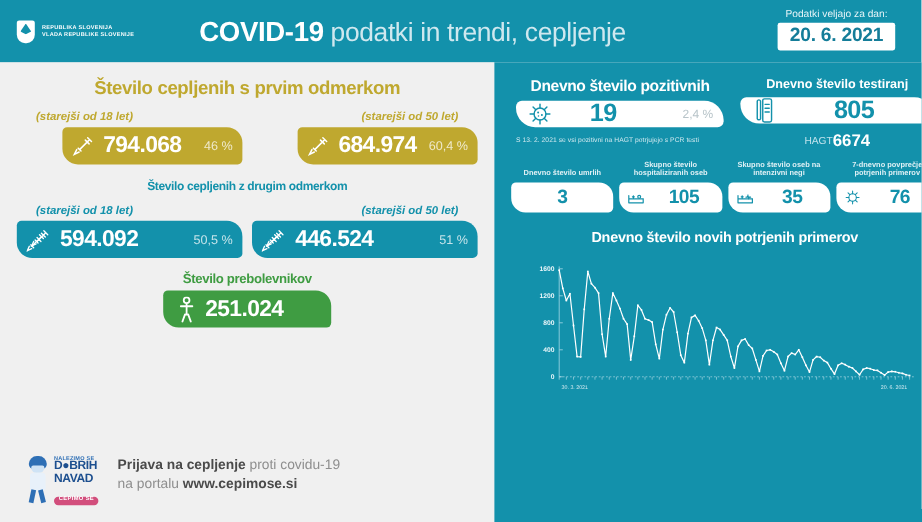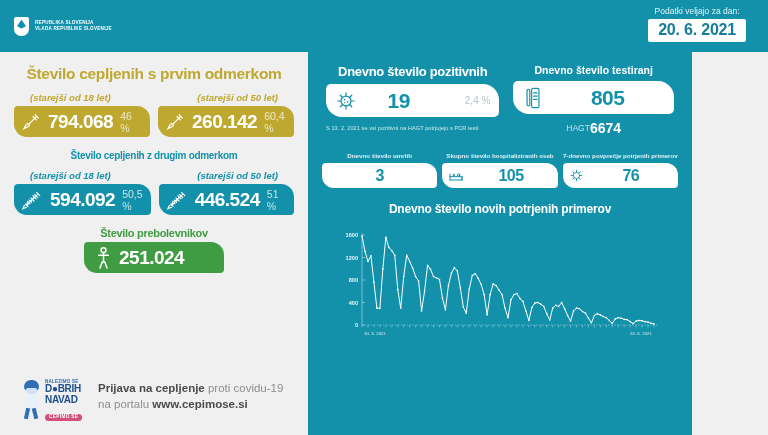--- a/index.html
+++ b/index.html
@@ -33,41 +33,41 @@
   .title .t-light { font-size: 22px; color: #cfe8ef; letter-spacing: -.3px; }
   .datebox { position: absolute; right: 22px; top: 6px; text-align: center; }
   .datebox .dlabel { font-size: 8.5px; color: #e6f4f8; margin-bottom: 3px; }
   .datebox .dval {
     background: #fff; color: #147d99; font-weight: bold; font-size: 16px;
     padding: 2px 10px 3px; border-radius: 2px; letter-spacing: -.2px;
   }
 
   
   .body { flex: 1; display: flex; min-height: 0; }
-  .left { width: 308px; background: #f0f0f0; position: relative; flex: none; }
+  .left { width: 412px; background: #f0f0f0; position: relative; flex: none; }
   .right { width: 384px; background: #1391ab; position: relative; flex: none; }
 
   
   .sec-title { text-align: center; font-weight: bold; letter-spacing: -.3px; }
   .gold-title { color: #bfa82f; font-size: 15.5px; margin-top: 13px; }
   .teal-title { color: #1391ab; font-size: 10px; margin-top: 13px; }
   .green-title { color: #3f9c42; font-size: 11px; margin-top: 12px; }
 
   .sub-row { display: flex; justify-content: space-between; padding: 0 30px; margin-top: 9px; }
   .sub-row span { font-size: 9.5px; font-style: italic; font-weight: bold; }
   .sub-gold { color: #bfa82f; }
   .sub-teal { color: #1391ab; }
 
   .pill-row { display: flex; gap: 8px; padding: 0 14px; margin-top: 3px; }
   .pill {
     flex: 1; height: 31px; display: flex; align-items: center; gap: 7px;
     padding: 0 8px; color: #fff;
     border-radius: 4px 13px 4px 13px;
   }
-  .pill.gold { background: #bfa82f; }
+  .pill.gold { background: #bfa82f; margin-left: 38px; }
   .pill.teal { background: #1391ab; }
   .pill .num { font-size: 19px; font-weight: bold; letter-spacing: -.5px; }
   .pill .pct { font-size: 10.5px; color: rgba(255,255,255,.75); margin-left: auto; }
   .ico { flex: none; display: flex; align-items: center; justify-content: center; }
 
   .green-wrap { display: flex; justify-content: center; margin-top: 3px; }
   .green-pill {
     background: #3f9c42; color: #fff; height: 31px; min-width: 140px;
     display: flex; align-items: center; gap: 8px; padding: 0 16px 0 12px;
     border-radius: 4px 13px 4px 13px;
@@ -96,21 +96,21 @@
   .foot-copy b { color: #4a4a4a; }
 
   
   .r-top { display: flex; gap: 14px; padding: 12px 18px 0; }
   .r-col { flex: 1; }
   .r-col.wide { flex: 1.08; }
   .r-head { text-align: center; color: #fff; font-weight: bold; margin-bottom: 5px; }
   .h-big { font-size: 13px; letter-spacing: -.3px; }
   .h-mid { font-size: 10.5px; }
   .card {
-    background: #fff; border-radius: 5px 16px 5px 16px; height: 33px;
+    background: #fff; border-radius: 5px 16px 5px 16px; height: 22px;
     display: flex; align-items: center; padding: 0 9px; gap: 6px;
   }
   .card .num { font-size: 21px; font-weight: bold; color: #1391ab; letter-spacing: -.5px; }
   .card .num.c { margin: 0 auto; }
   .card .pct { font-size: 10px; color: #b8c4c9; margin-left: auto; }
   .note { font-size: 5.6px; color: #cfe8ef; margin-top: 8px; letter-spacing: .05px; }
   .hagt { display: flex; align-items: center; justify-content: center; gap: 0; margin-top: 6px; }
   .hagt .lbl { font-size: 8.5px; color: #bfe2ec; }
   .hagt .val { font-size: 14px; font-weight: bold; color: #fff; }
 
@@ -137,20 +137,23 @@
 
 <div class="page">
 
   <div class="header">
     <div class="gov-logo">
       <div class="crest"></div>
       <div class="gov-text">
         <div>REPUBLIKA SLOVENIJA</div>
         <div>VLADA REPUBLIKE SLOVENIJE</div>
       </div>
+    </div>
+    <div class="title">
+      <span class="t-strong">COVID-19</span><span class="t-light"> podatki in trendi, cepljenje</span>
     </div>
     <div class="datebox">
       <div class="dlabel">Podatki veljajo za dan:</div>
       <div class="dval">20. 6. 2021</div>
     </div>
   </div>
 
   <div class="body">
 
     <div class="left">
@@ -169,21 +172,21 @@
           </span>
           <span class="num">794.068</span>
           <span class="pct">46 %</span>
         </div>
         <div class="pill gold">
           <span class="ico">
             <svg width="19" height="19" viewBox="0 0 24 24" fill="none" stroke="#fff" stroke-width="1.6" stroke-linecap="round">
               <path d="M16.5 3.5l4 4M18.5 5.5l-10 10M6.5 14.5l3 3M5 16l-2.5 5 5-2.5M14 6l4 4"></path>
             </svg>
           </span>
-          <span class="num">260.142</span>
+          <span class="num">684.974</span>
           <span class="pct">60,4 %</span>
         </div>
       </div>
 
       <div class="sec-title teal-title">Število cepljenih z drugim odmerkom</div>
       <div class="sub-row">
         <span class="sub-teal">(starejši od 18 let)</span>
         <span class="sub-teal">(starejši od 50 let)</span>
       </div>
       <div class="pill-row">
@@ -296,20 +299,33 @@
           <div class="mh">Skupno število
 hospitaliziranih oseb</div>
           <div class="card">
             <span class="ico">
               <svg width="16" height="16" viewBox="0 0 24 24" fill="none" stroke="#1391ab" stroke-width="1.5" stroke-linecap="round">
                 <path d="M3 18V9M3 13h18v5M21 18v-5M3 18h18M7.5 10.5h2.5M8.75 9.25v2.5"></path>
                 <circle cx="16" cy="10.5" r="1.8"></circle>
               </svg>
             </span>
             <span class="num c">105</span>
+          </div>
+        </div>
+        <div class="mini">
+          <div class="mh">Skupno število oseb
+na intenzivni negi</div>
+          <div class="card">
+            <span class="ico">
+              <svg width="16" height="16" viewBox="0 0 24 24" fill="none" stroke="#1391ab" stroke-width="1.5" stroke-linecap="round">
+                <path d="M3 18V9M3 13h18v5M21 18v-5M3 18h18M7 10.5h2.5M8.25 9.25v2.5"></path>
+                <path d="M13 11h1.6l.8-2 1 3.4.8-1.4h1.6"></path>
+              </svg>
+            </span>
+            <span class="num c">35</span>
           </div>
         </div>
         <div class="mini">
           <div class="mh">7-dnevno povprečje
 potrjenih primerov</div>
           <div class="card">
             <span class="ico">
               <svg width="15" height="15" viewBox="0 0 24 24" fill="none" stroke="#1391ab" stroke-width="1.4" stroke-linecap="round">
                 <circle cx="12" cy="12" r="5"></circle>
                 <path d="M12 7V3.4M12 17v3.6M7 12H3.4M17 12h3.6M8.4 8.4L5.9 5.9M15.6 8.4l2.5-2.5M8.4 15.6l-2.5 2.5M15.6 15.6l2.5 2.5"></path>

